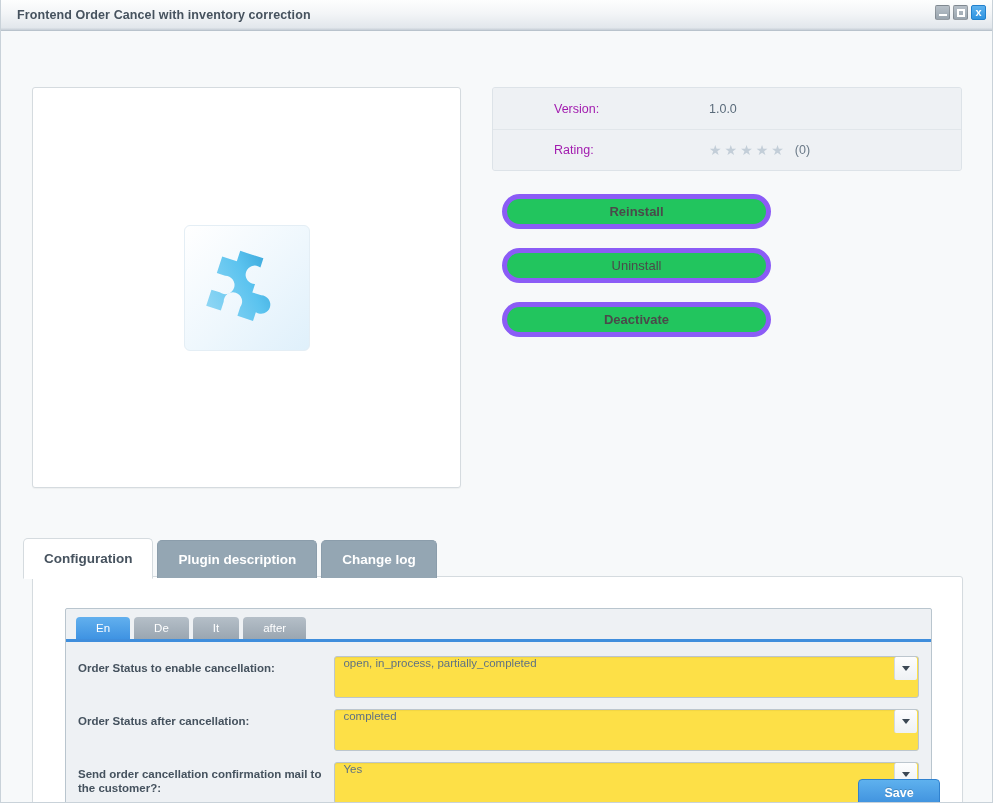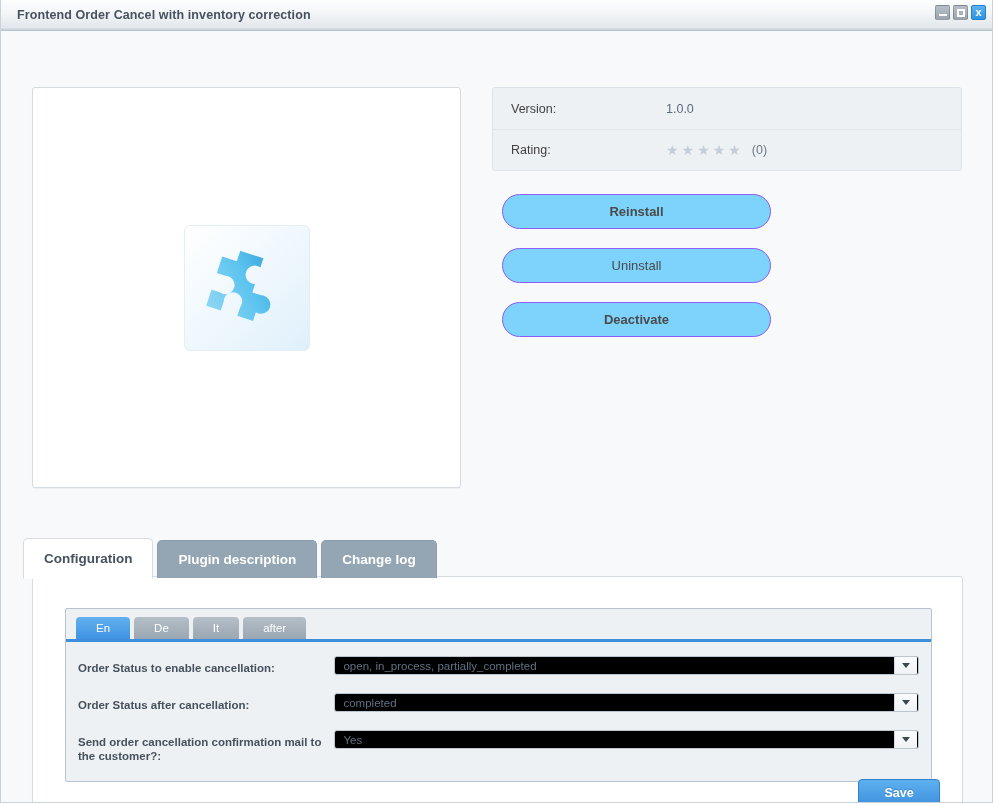--- a/index.html
+++ b/index.html
@@ -93,43 +93,44 @@
     display: flex;
     align-items: center;
     height: 41px;
     padding-left: 18px;
     background: #eef1f4;
   }
   .info-row + .info-row { border-top: 1px solid #e1e6ea; }
   .info-label {
     width: 155px;
     font-size: 12.5px;
-    color: #404040;
+    color: #a21caf;
+    margin-left: 43px;
   }
   .info-value {
     font-size: 12.5px;
     color: #5a6b7a;
     display: flex; align-items: center; gap: 6px;
   }
   .stars { display: flex; gap: 3px; }
   .star { color: #c3ced8; font-size: 14px; line-height: 1; }
   .rating-count { color: #6a7987; font-size: 12.5px; margin-left: 5px; }
 
   
   .actions {
     position: absolute;
     left: 501px; top: 163px;
     width: 269px;
     display: flex; flex-direction: column; gap: 19px;
   }
   .action-btn {
     height: 35px;
     border-radius: 18px;
-    background: #7dd3fc;
-    border: 1px solid #8b5cf6;
+    background: #22c55e;
+    border: 5px solid #8b5cf6;
     color: #4a4a4a;
     font-size: 13px;
     font-weight: bold;
     display: flex; align-items: center; justify-content: center;
     cursor: pointer;
     font-family: "Liberation Sans", sans-serif;
   }
   .action-btn.light { font-weight: normal; }
 
   
@@ -219,26 +220,26 @@
     width: 258px;
     font-size: 11.5px;
     font-weight: bold;
     color: #45525e;
     line-height: 14px;
     padding-top: 5px;
   }
   .select-wrap {
     position: relative;
     width: 588px;
-    height: 19px;
-    background: #000000;
+    height: 42px;
+    background: #fde047;
     border: 1px solid #bcc6ce;
     border-radius: 3px;
     box-shadow: inset 0 1px 1px rgba(0,0,0,0.05);
-    display: flex; align-items: center;
+    display: flex; 
     cursor: pointer;
     overflow: hidden;
   }
   .select-value {
     flex: 1;
     padding-left: 8px;
     font-size: 11.5px;
     color: #5f7183;
     white-space: nowrap;
     overflow: hidden;

